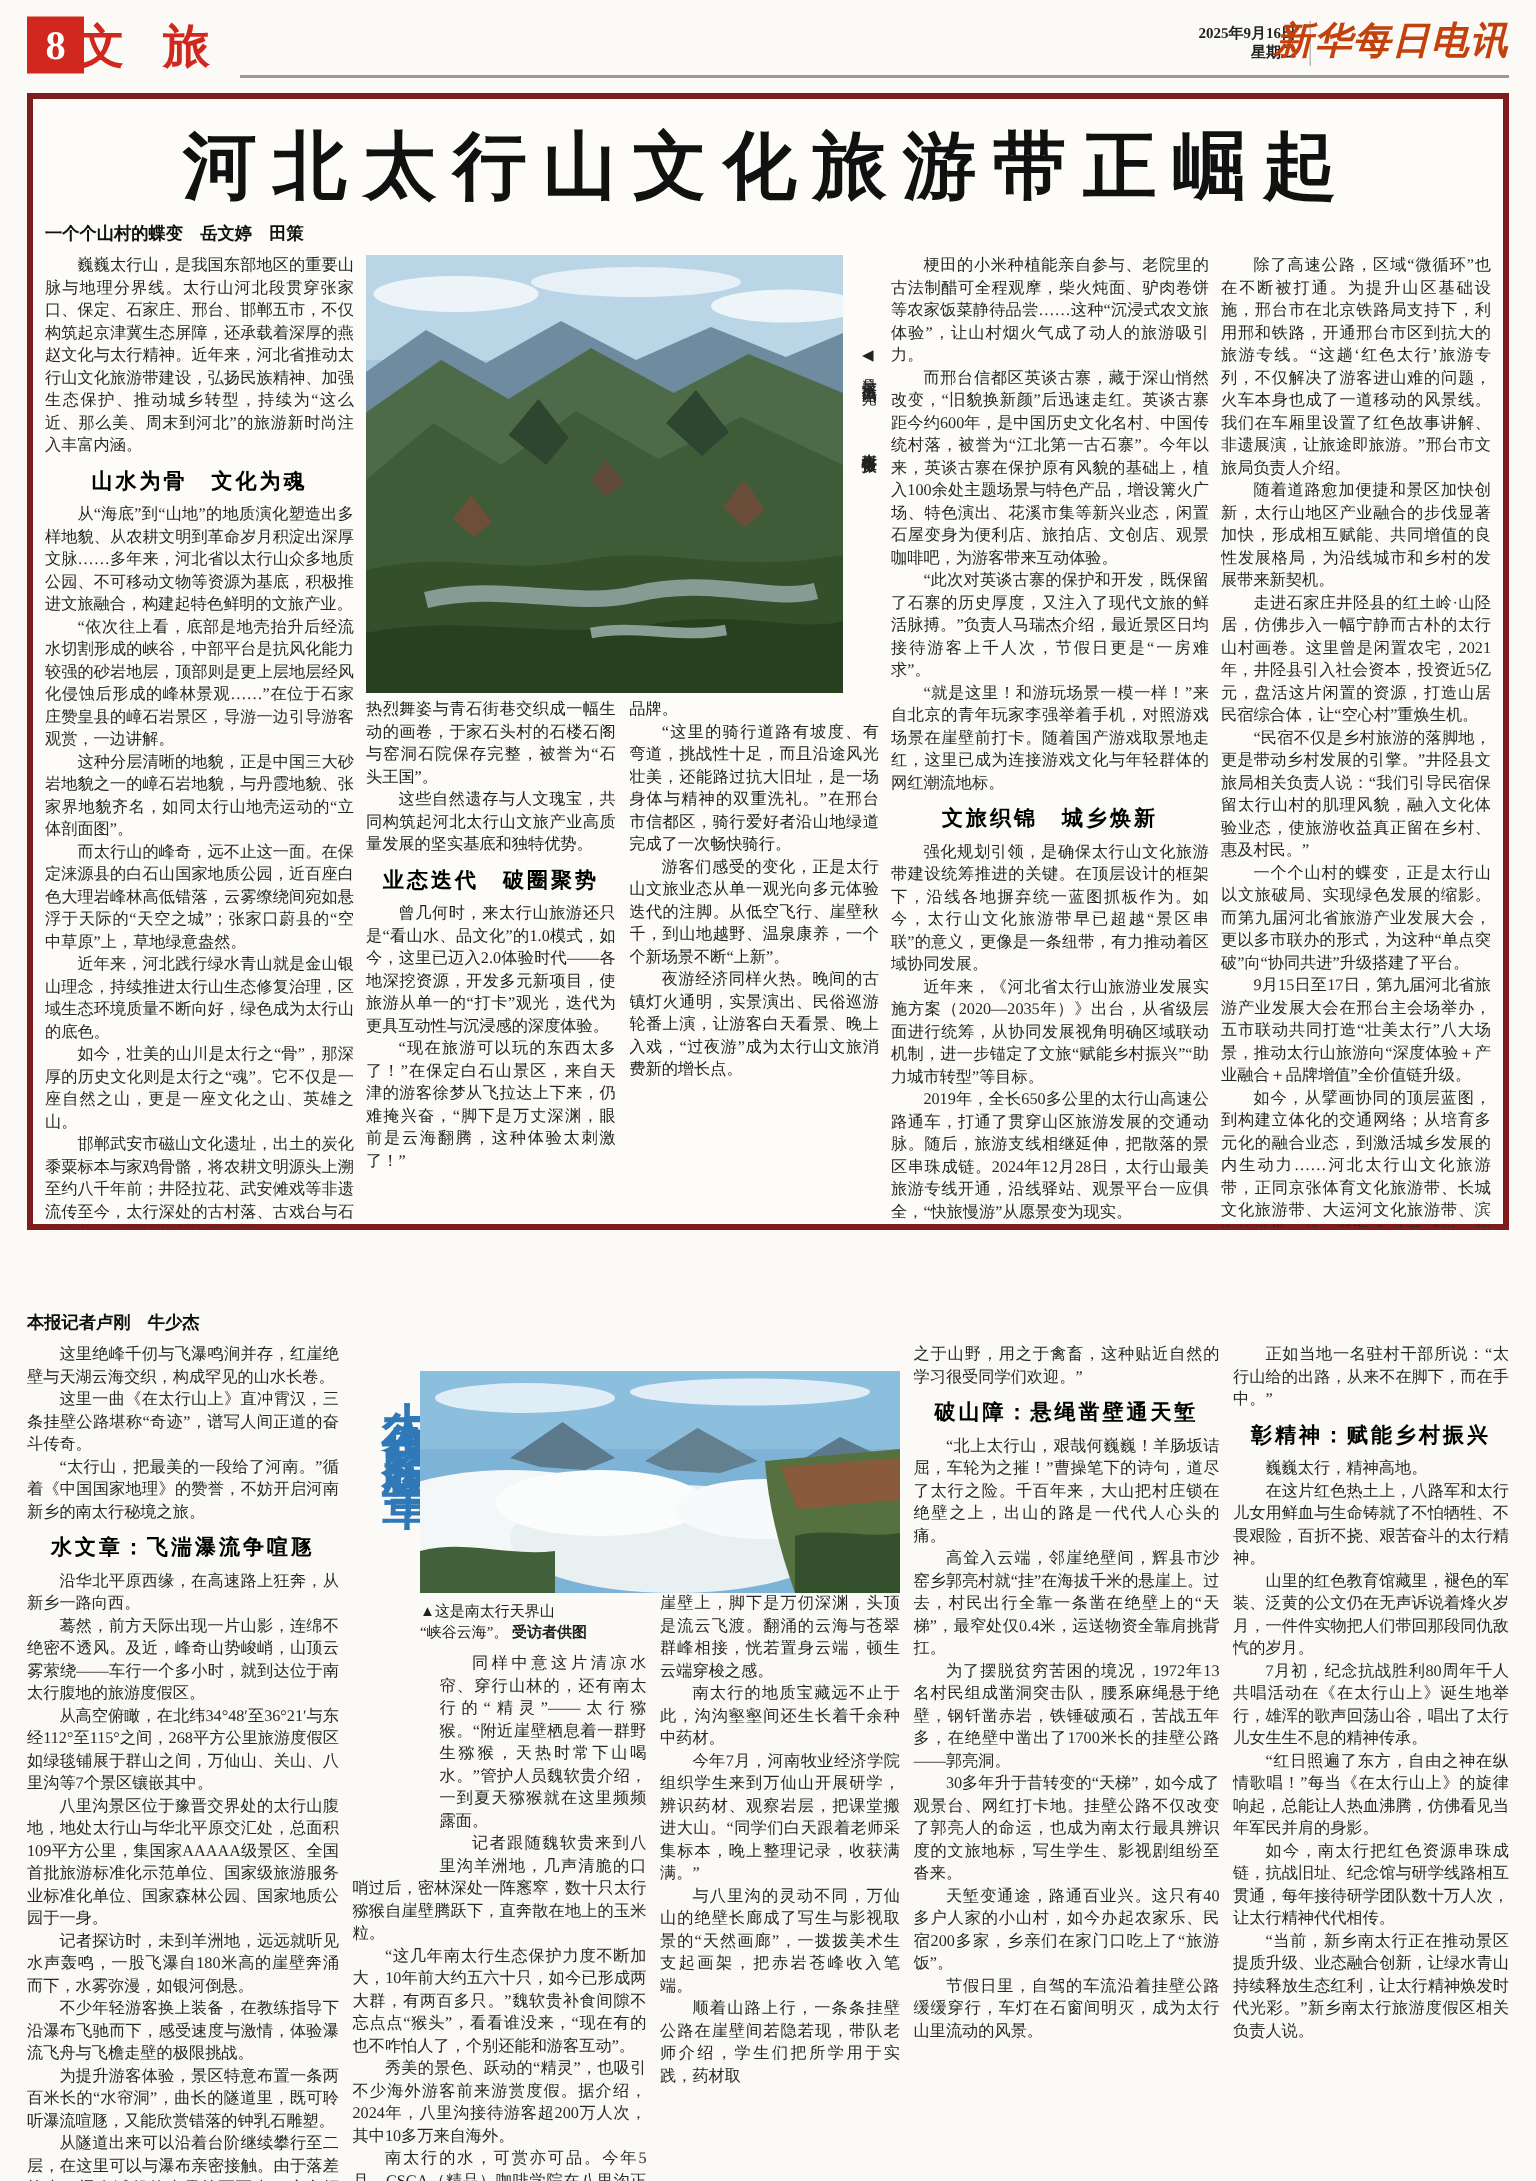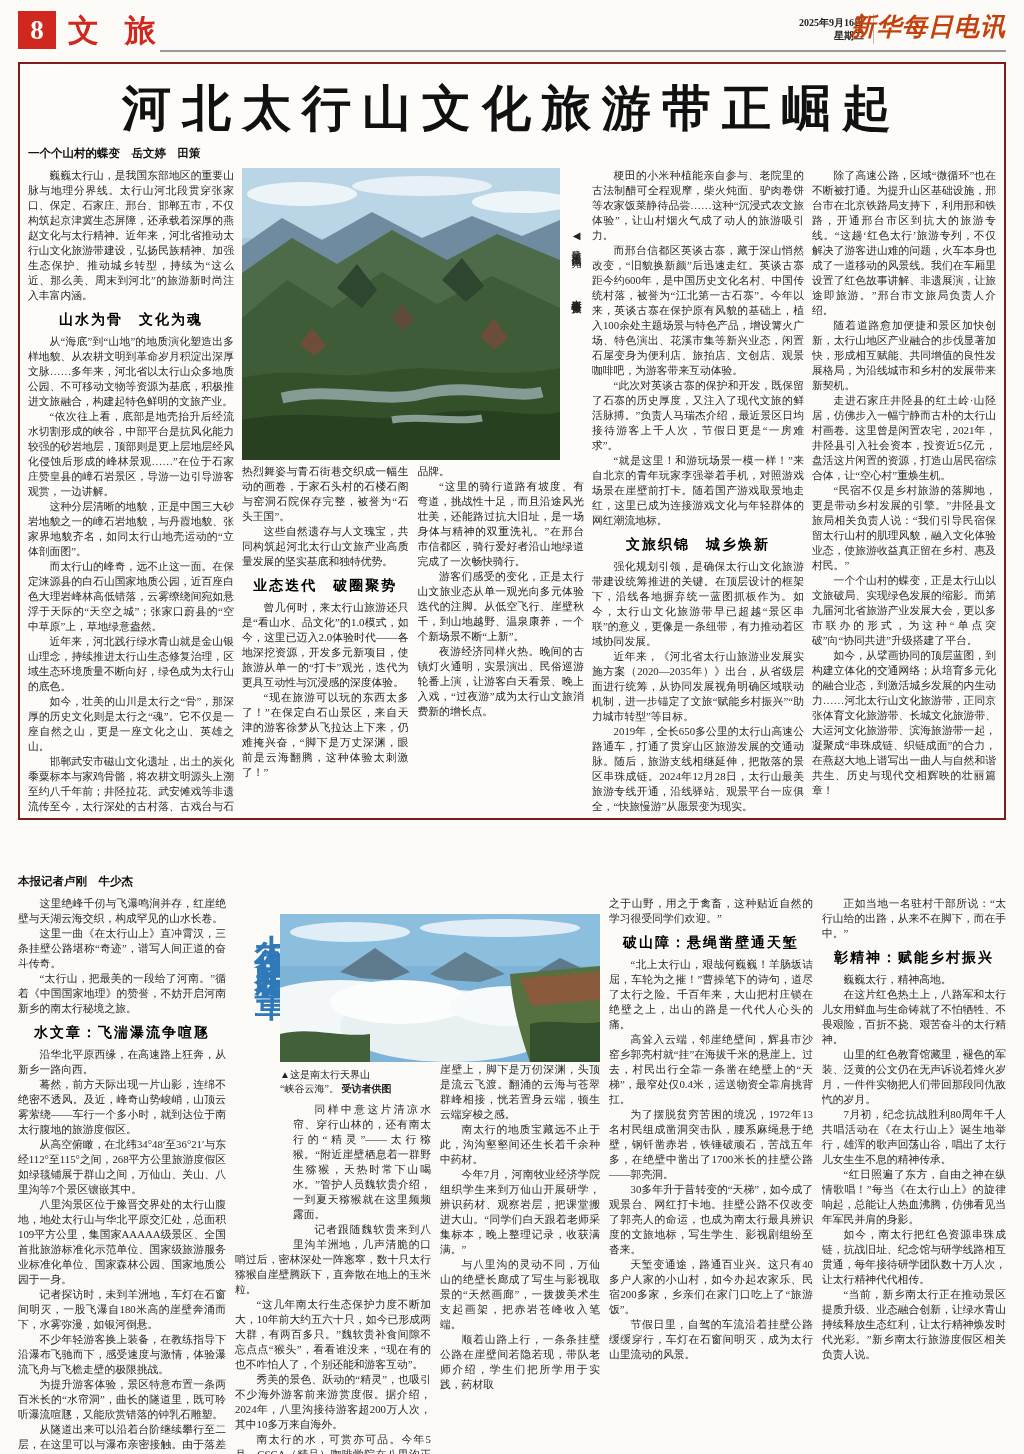--- a/index.html
+++ b/index.html
@@ -2,27 +2,27 @@
 <html><head>
 <meta charset="utf-8">
 <style>
   html,body{margin:0;padding:0;background:#e9e6e0;}
   .page{position:relative;width:1024px;height:1454px;background:#fbfaf6;overflow:hidden;
         font-family:"Liberation Serif","DejaVu Serif",serif;color:#222;}
   
   .masthead{position:absolute;left:18px;top:8px;width:988px;height:50px;}
   .pagenum{position:absolute;left:0;top:3px;width:38px;height:38px;background:#d0281e;color:#fff;
            font-size:27px;font-weight:bold;text-align:center;line-height:38px;}
-  .section{position:absolute;left:50px;top:2px;color:#d0281e;font-size:31px;font-weight:bold;letter-spacing:9px;}
+  .section{position:absolute;left:34px;top:2px;color:#d0281e;font-size:31px;font-weight:bold;letter-spacing:9px;}
   .mast-rule{position:absolute;left:142px;right:0;top:42px;height:2px;background:#9a9a9a;}
   .dates{position:absolute;right:142px;top:8px;text-align:right;font-size:10px;font-weight:bold;line-height:13px;color:#222;}
   .logo-divider{position:absolute;right:132px;top:6px;width:1px;height:30px;background:#bbb;}
   .logo{position:absolute;right:0;top:2px;color:#c2410c;font-size:25px;font-weight:bold;font-style:italic;letter-spacing:1px;}
   
-  .main-box{position:absolute;left:18px;top:62px;width:988px;height:758px;border:2px solid #7f1d1d;
+  .main-box{position:absolute;left:18px;top:62px;width:988px;height:758px;border:4px solid #7f1d1d;
             box-sizing:border-box;background:#fdfcf9;padding:4px 8px;}
   .headline{text-align:center;font-size:49px;font-weight:bold;letter-spacing:11px;margin:8px 0 4px;color:#111;}
   .byline{font-size:11.5px;font-weight:bold;margin:2px 0 7px;color:#111;}
   .cols{display:flex;gap:8px;height:648px;}
   .col{overflow:hidden;font-size:10.8px;line-height:15px;text-align:justify;color:#272727;}
   .c1{width:206px;}
   .cmid{width:342px;position:relative;}
   .c3{width:212px;}
   .c4{flex:1;}
   .photo-row{display:flex;height:292px;}
@@ -134,20 +134,21 @@
           <p class="para">强化规划引领，是确保太行山文化旅游带建设统筹推进的关键。在顶层设计的框架下，沿线各地摒弃统一蓝图抓板作为。如今，太行山文化旅游带早已超越“景区串联”的意义，更像是一条纽带，有力推动着区域协同发展。</p>
           <p class="para">近年来，《河北省太行山旅游业发展实施方案（2020—2035年）》出台，从省级层面进行统筹，从协同发展视角明确区域联动机制，进一步锚定了文旅“赋能乡村振兴”“助力城市转型”等目标。</p>
           <p class="para">2019年，全长650多公里的太行山高速公路通车，打通了贯穿山区旅游发展的交通动脉。随后，旅游支线相继延伸，把散落的景区串珠成链。2024年12月28日，太行山最美旅游专线开通，沿线驿站、观景平台一应俱全，“快旅慢游”从愿景变为现实。</p>
         </div>
       <div class="col c4">
           <p class="para">除了高速公路，区域“微循环”也在不断被打通。为提升山区基础设施，邢台市在北京铁路局支持下，利用邢和铁路，开通邢台市区到抗大的旅游专线。“这趟‘红色太行’旅游专列，不仅解决了游客进山难的问题，火车本身也成了一道移动的风景线。我们在车厢里设置了红色故事讲解、非遗展演，让旅途即旅游。”邢台市文旅局负责人介绍。</p>
           <p class="para">随着道路愈加便捷和景区加快创新，太行山地区产业融合的步伐显著加快，形成相互赋能、共同增值的良性发展格局，为沿线城市和乡村的发展带来新契机。</p>
           <p class="para">走进石家庄井陉县的红土岭·山陉居，仿佛步入一幅宁静而古朴的太行山村画卷。这里曾是闲置农宅，2021年，井陉县引入社会资本，投资近5亿元，盘活这片闲置的资源，打造山居民宿综合体，让“空心村”重焕生机。</p>
           <p class="para">“民宿不仅是乡村旅游的落脚地，更是带动乡村发展的引擎。”井陉县文旅局相关负责人说：“我们引导民宿保留太行山村的肌理风貌，融入文化体验业态，使旅游收益真正留在乡村、惠及村民。”</p>
           <p class="para">一个个山村的蝶变，正是太行山以文旅破局、实现绿色发展的缩影。而第九届河北省旅游产业发展大会，更以多市联办的形式，为这种“单点突破”向“协同共进”升级搭建了平台。</p>
+          <p class="para">9月15日至17日，第九届河北省旅游产业发展大会在邢台主会场举办，五市联动共同打造“壮美太行”八大场景，推动太行山旅游向“深度体验＋产业融合＋品牌增值”全价值链升级。</p>
           <p class="para">如今，从擘画协同的顶层蓝图，到构建立体化的交通网络；从培育多元化的融合业态，到激活城乡发展的内生动力……河北太行山文化旅游带，正同京张体育文化旅游带、长城文化旅游带、大运河文化旅游带、滨海旅游带一起，凝聚成“串珠成链、织链成面”的合力，在燕赵大地上谱写出一曲人与自然和谐共生、历史与现代交相辉映的壮丽篇章！</p>
         </div>
     </div>
   </div>
 
   <div class="bottom">
     <div class="byline">本报记者卢刚　牛少杰</div>
 
     <div class="vhead" id="vhead" style="color: rgb(48, 121, 184);">太行之南起『华章』</div>
 
@@ -181,21 +182,21 @@
     <div class="bcols">
       <div class="bc bc1">
           <p class="para">这里绝峰千仞与飞瀑鸣涧并存，红崖绝壁与天湖云海交织，构成罕见的山水长卷。</p>
           <p class="para">这里一曲《在太行山上》直冲霄汉，三条挂壁公路堪称“奇迹”，谱写人间正道的奋斗传奇。</p>
           <p class="para">“太行山，把最美的一段给了河南。”循着《中国国家地理》的赞誉，不妨开启河南新乡的南太行秘境之旅。</p>
           <h3 class="sub">水文章：飞湍瀑流争喧豗</h3>
           <p class="para">沿华北平原西缘，在高速路上狂奔，从新乡一路向西。</p>
           <p class="para">蓦然，前方天际出现一片山影，连绵不绝密不透风。及近，峰奇山势峻峭，山顶云雾萦绕——车行一个多小时，就到达位于南太行腹地的旅游度假区。</p>
           <p class="para">从高空俯瞰，在北纬34°48′至36°21′与东经112°至115°之间，268平方公里旅游度假区如绿毯铺展于群山之间，万仙山、关山、八里沟等7个景区镶嵌其中。</p>
           <p class="para">八里沟景区位于豫晋交界处的太行山腹地，地处太行山与华北平原交汇处，总面积109平方公里，集国家AAAAA级景区、全国首批旅游标准化示范单位、国家级旅游服务业标准化单位、国家森林公园、国家地质公园于一身。</p>
-          <p class="para">记者探访时，未到羊洲地，车灯在石窗间明灭，一股飞瀑自180米高的崖壁奔涌而下，水雾弥漫，如银河倒悬。</p>
+          <p class="para">记者探访时，未到羊洲地，远远就听见水声轰鸣，一股飞瀑自180米高的崖壁奔涌而下，水雾弥漫，如银河倒悬。</p>
           <p class="para">不少年轻游客换上装备，在教练指导下沿瀑布飞驰而下，感受速度与激情，体验瀑流飞舟与飞檐走壁的极限挑战。</p>
           <p class="para">为提升游客体验，景区特意布置一条两百米长的“水帘洞”，曲长的隧道里，既可聆听瀑流喧豗，又能欣赏错落的钟乳石雕塑。</p>
           <p class="para">从隧道出来可以沿着台阶继续攀行至二层，在这里可以与瀑布亲密接触。由于落差较大，瀑布溅起的水雾扑面而来，凉意顿生。</p>
         </div>
       <div class="bc bcB">
         <div class="float-spacer"></div>
         <div>
             <p class="para">同样中意这片清凉水帘、穿行山林的，还有南太行的“精灵”——太行猕猴。“附近崖壁栖息着一群野生猕猴，天热时常下山喝水。”管护人员魏软贵介绍，一到夏天猕猴就在这里频频露面。</p>
             <p class="para">记者跟随魏软贵来到八里沟羊洲地，几声清脆的口哨过后，密林深处一阵窸窣，数十只太行猕猴自崖壁腾跃下，直奔散在地上的玉米粒。</p>
             <p class="para">“这几年南太行生态保护力度不断加大，10年前大约五六十只，如今已形成两大群，有两百多只。”魏软贵补食间隙不忘点点“猴头”，看看谁没来，“现在有的也不咋怕人了，个别还能和游客互动”。</p>

